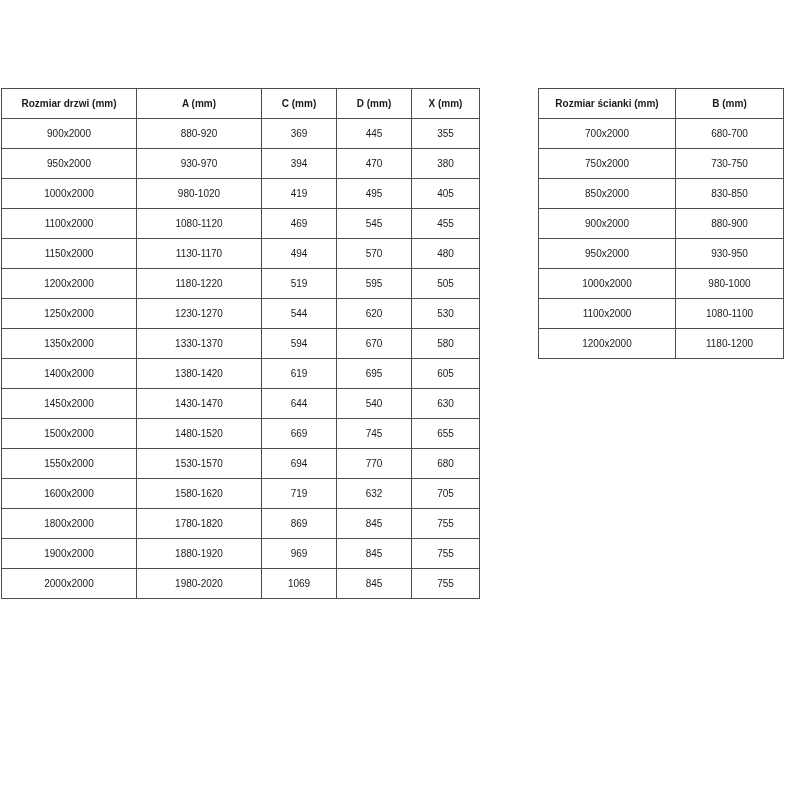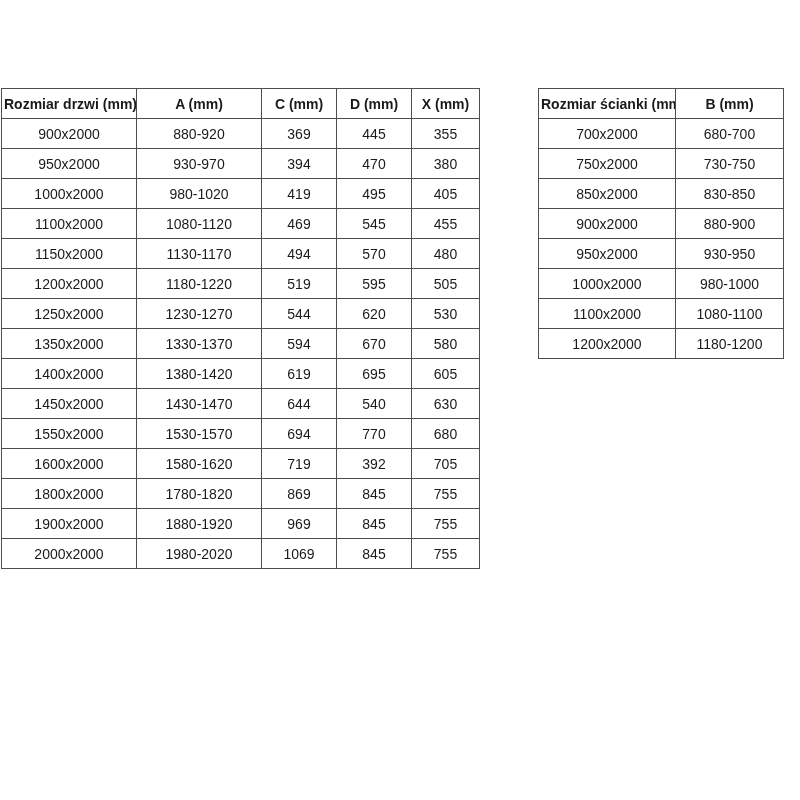--- a/index.html
+++ b/index.html
@@ -10,21 +10,21 @@
     font-family: "Liberation Sans", sans-serif;
     position: relative;
     overflow: hidden;
   }
   .spec-table {
     border-collapse: collapse;
     table-layout: fixed;
     position: absolute;
     top: 88px;
     color: #1a1a1a;
-    font-size: 14px;
+    font-size: 10px;
   }
   .spec-table th, .spec-table td {
     border: 1px solid #4d4d4d;
     text-align: center;
     vertical-align: middle;
     height: 30px;
     padding: 0 2px;
     font-weight: normal;
     white-space: nowrap;
     overflow: hidden;
@@ -127,31 +127,38 @@
         <td>605</td>
       </tr>
       <tr>
         <td>1450x2000</td>
         <td>1430-1470</td>
         <td>644</td>
         <td>540</td>
         <td>630</td>
       </tr>
       <tr>
+        <td>1500x2000</td>
+        <td>1480-1520</td>
+        <td>669</td>
+        <td>745</td>
+        <td>655</td>
+      </tr>
+      <tr>
         <td>1550x2000</td>
         <td>1530-1570</td>
         <td>694</td>
         <td>770</td>
         <td>680</td>
       </tr>
       <tr>
         <td>1600x2000</td>
         <td>1580-1620</td>
         <td>719</td>
-        <td>392</td>
+        <td>632</td>
         <td>705</td>
       </tr>
       <tr>
         <td>1800x2000</td>
         <td>1780-1820</td>
         <td>869</td>
         <td>845</td>
         <td>755</td>
       </tr>
       <tr>

